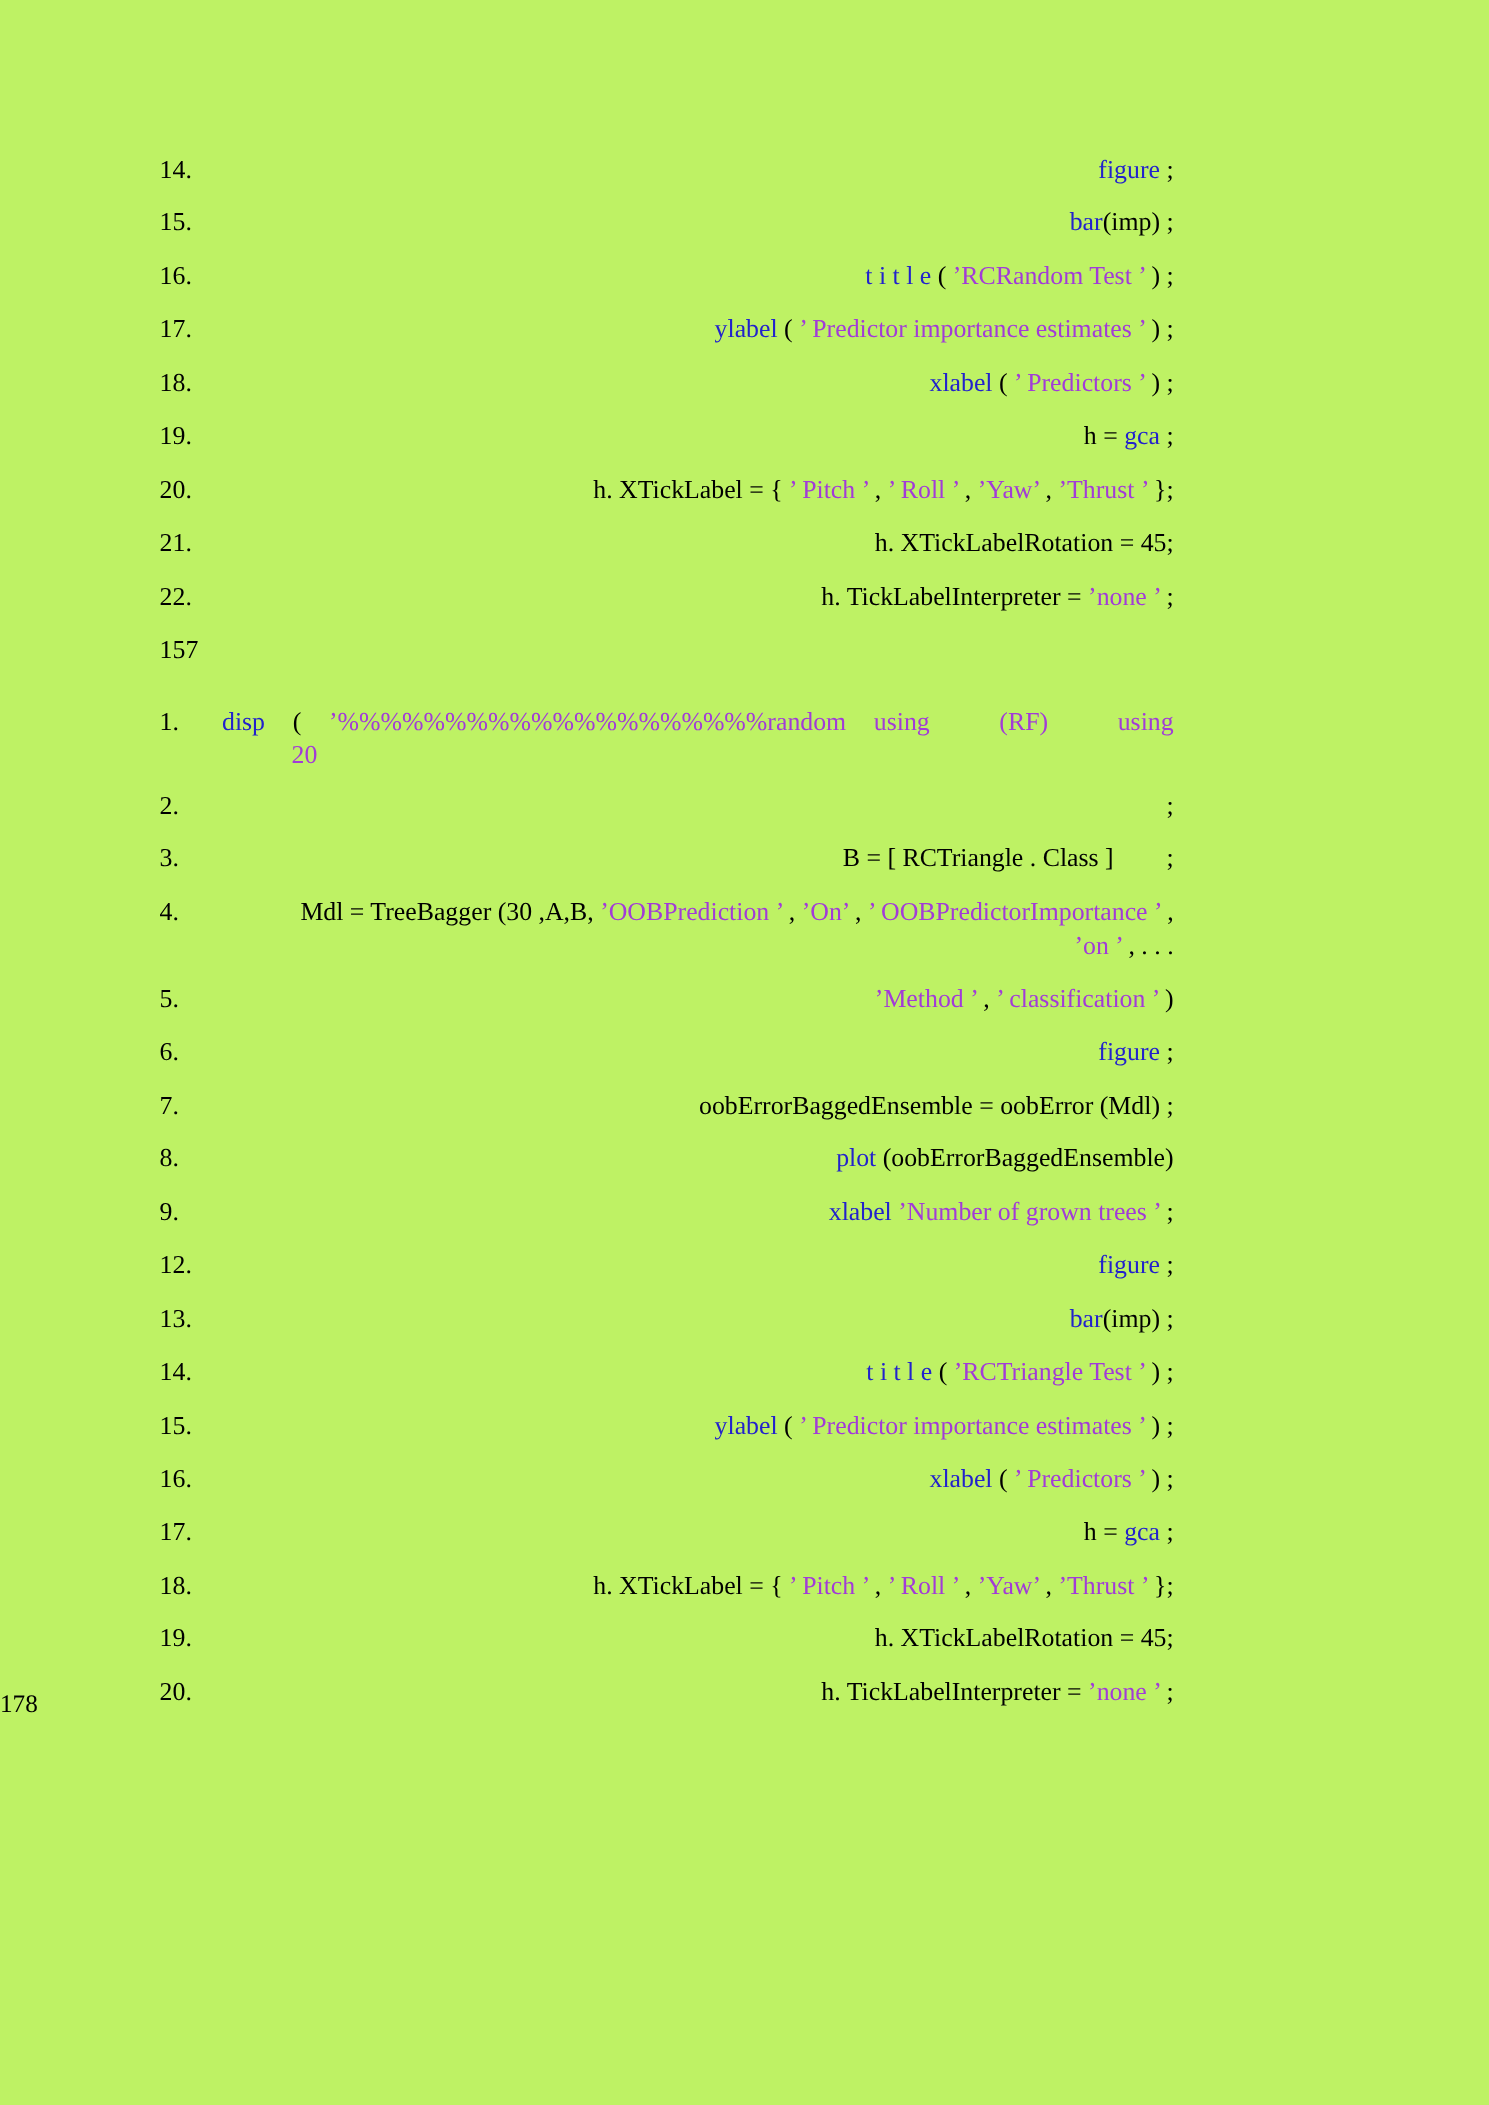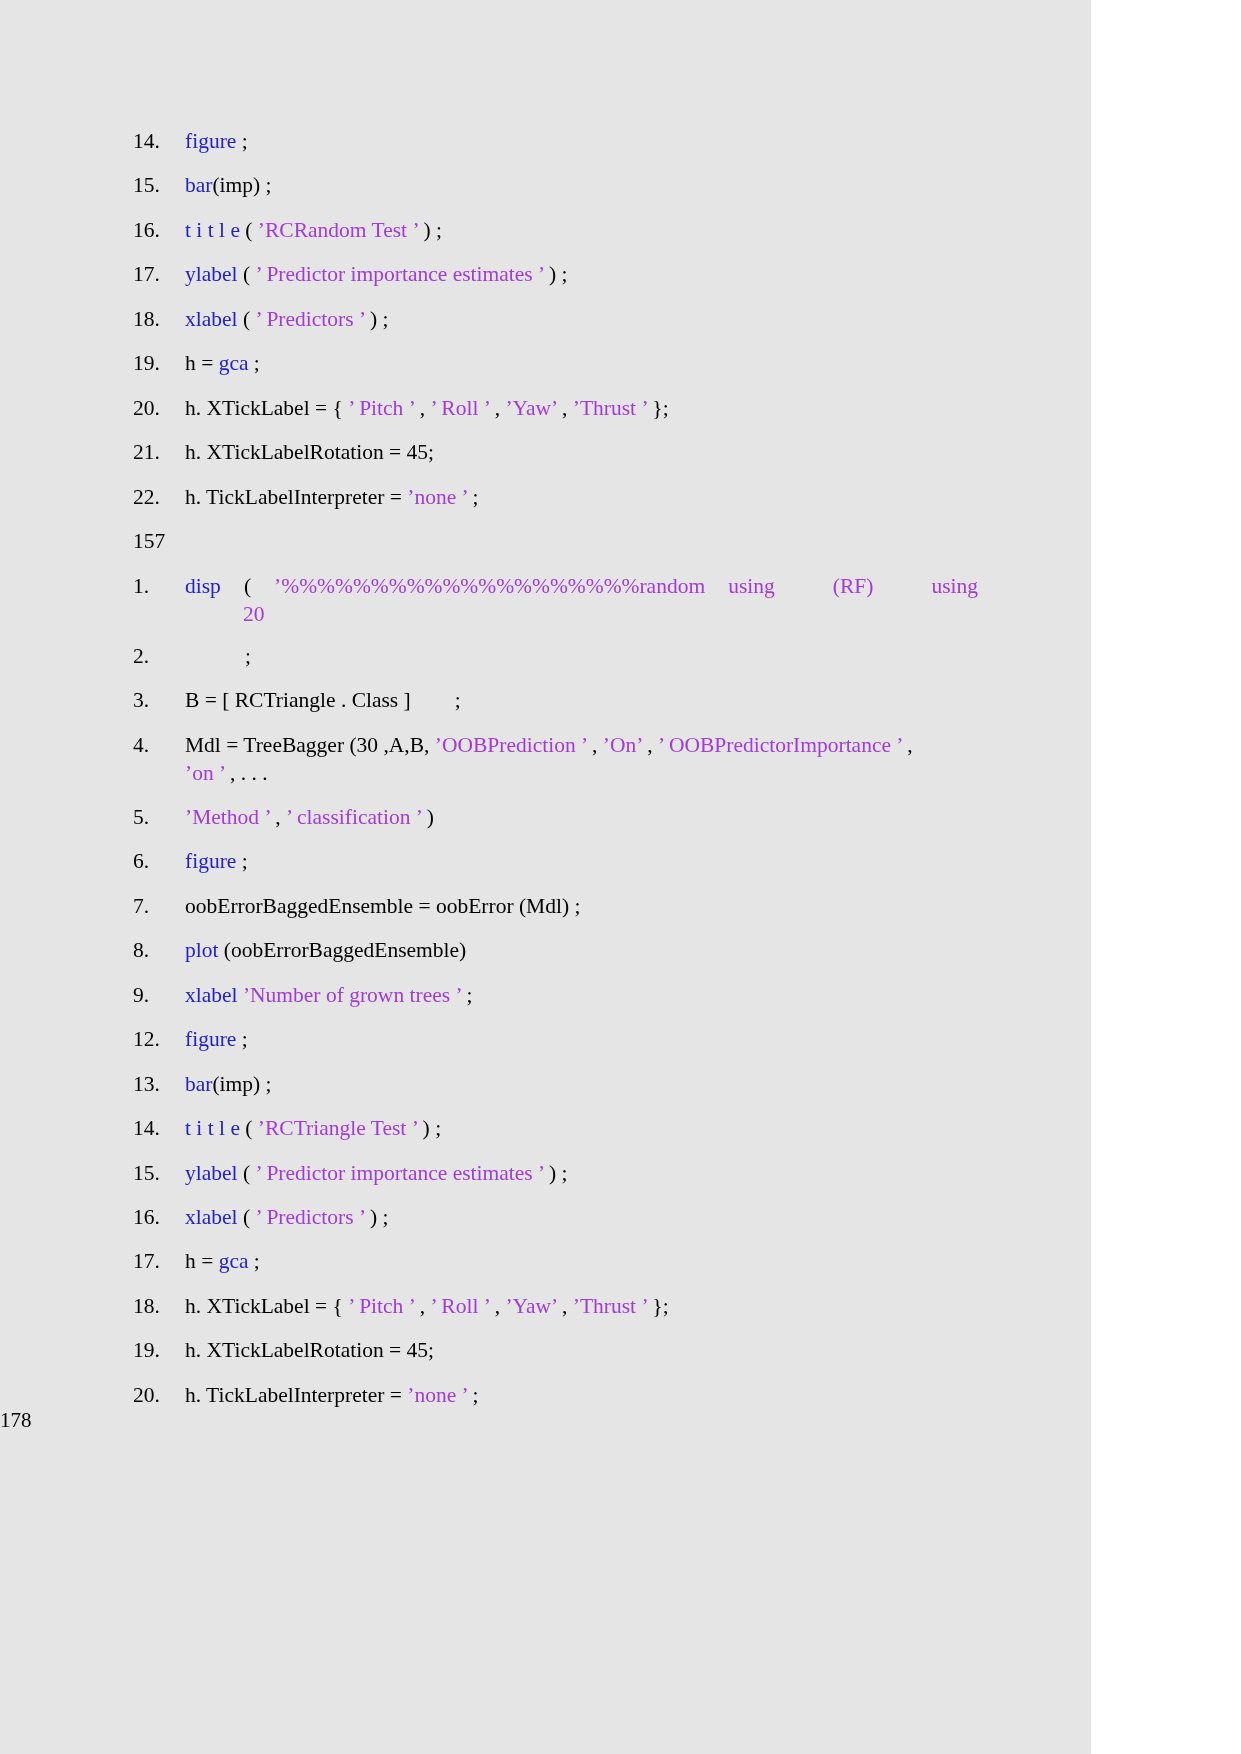--- a/index.html
+++ b/index.html
@@ -6,23 +6,23 @@
     margin: 0;
     padding: 0;
     background: #ffffff;
   }
   body {
     font-family: "Liberation Serif", "DejaVu Serif", serif;
     color: #000000;
   }
   .page {
     position: relative;
-    width: 1091px;
+    width: 1241px;
     height: 1754px;
-    background: #e5e5e5;
+    background: #bef264;
     box-sizing: border-box;
     overflow: hidden;
   }
   .content {
     position: absolute;
     left: 133px;
     top: 128px;
     width: 845px;
   }
   
@@ -37,20 +37,21 @@
     flex: 0 0 auto;
     width: 52px;
     text-align: left;
     color: #000000;
     font-size: 21.5px;
   }
   .code {
     flex: 1 1 auto;
     white-space: normal;
     word-break: normal;
+    text-align: right;
   }
   
   .row.bare .num {
     width: auto;
   }
   
   .kw   { color: #2222cc; }      
   .str  { color: #a23bd8; }      
   .plain{ color: #000000; }
   
@@ -113,21 +114,21 @@
         <div class="row">
           <div class="num">21.</div>
           <div class="code"><span class="plain">h. XTickLabelRotation = 45;</span></div>
         </div>
         <div class="row">
           <div class="num">22.</div>
           <div class="code"><span class="plain">h. TickLabelInterpreter = </span><span class="str">’none ’</span><span class="plain"> ;</span></div>
         </div>
       </div>
 
-    <div class="row bare" style="margin-bottom:17px;">
+    <div class="row bare" style="margin-bottom:32px;">
       <div class="num">157</div>
 
     </div>
 
     <div class="row justify" style="margin-bottom:14px;">
       <div class="num">1.</div>
       <div class="code">
         <span class="kw">disp</span><span class="plain"> ( </span><span class="str">’%%%%%%%%%%%%%%%%%%%%random using</span><span class="wide-gap"></span><span class="str">(RF)</span><span class="wide-gap"></span><span class="str">using</span><span class="wide-gap"></span><span class="str">20</span>
       </div>
     </div>

